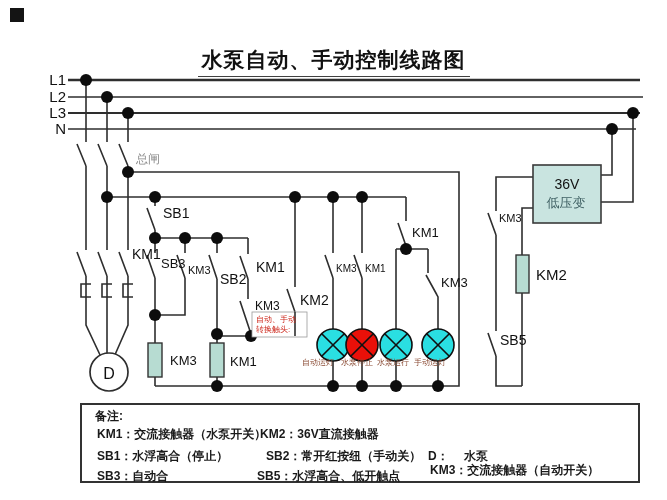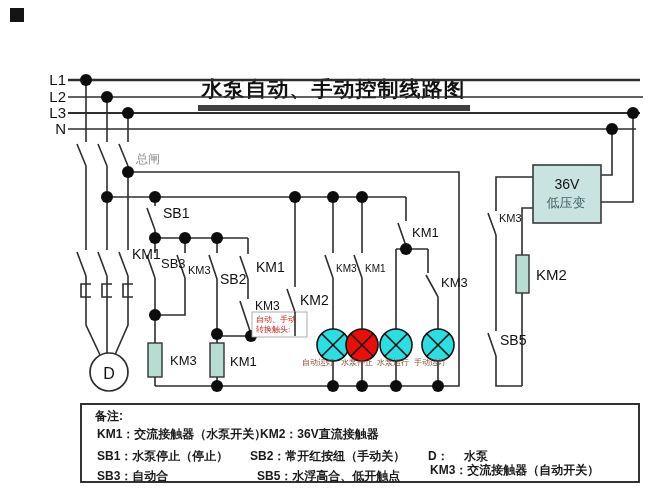--- a/index.html
+++ b/index.html
@@ -1,28 +1,28 @@
 <!DOCTYPE html>
 <html><head>
 <meta charset="utf-8">
 <style>
   html,body{margin:0;padding:0;background:#ffffff;}
   .screen{position:relative;width:667px;height:500px;background:#fff;overflow:hidden;
           font-family:"Liberation Sans","DejaVu Sans",sans-serif;color:#111;}
   .corner-square{position:absolute;left:10px;top:8px;width:14px;height:14px;background:#141414;}
   .title-wrap{position:absolute;left:0;top:46px;width:100%;text-align:center;}
   .title-wrap span{display:inline-block;font-size:21px;font-weight:bold;color:#111;
-                   border-bottom:6px solid #404040;padding:0 4px 2px 4px;letter-spacing:1px;margin-top:29px;}
+                   border-bottom:1px solid #404040;padding:0 4px 2px 4px;letter-spacing:1px;}
   svg{position:absolute;left:0;top:0;}
   .legend-box{position:absolute;left:80px;top:403px;width:556px;height:76px;
               border:2px solid #333;background:#fff;font-size:12px;font-weight:700;color:#1a1a1a;}
   .legend-box .cell{position:absolute;white-space:nowrap;}
   .lh{left:13px;top:3px;}
   .r1c1{left:15px;top:21px;} .r1c2{left:178px;top:21px;} .r1c3{left:348px;top:21px;margin-top:36px;}
-  .r2c1{left:15px;top:43px;} .r2c2{left:168px;top:43px;} .r2c3{left:346px;top:43px;}
+  .r2c1{left:15px;top:43px;} .r2c2{left:184px;top:43px;} .r2c3{left:346px;top:43px;}
   .r3c1{left:15px;top:63px;} .r3c2{left:175px;top:63px;}
 </style>
 </head>
 <body>
 
 <div class="screen">
 
   <div class="corner-square"></div>
 
   <div class="title-wrap">
@@ -170,20 +170,20 @@
       <text x="393" y="365" font-size="8" fill="#8a4a33" text-anchor="middle">水泵运行</text>
       <text x="430" y="365" font-size="8" fill="#8a4a33" text-anchor="middle">手动运灯</text>
     </g>
   </svg>
 
   <div class="legend-box">
     <div class="cell lh">备注:</div>
     <div class="cell r1c1">KM1：交流接触器（水泵开关）</div>
     <div class="cell r1c2">KM2：36V直流接触器</div>
     <div class="cell r1c3">KM3：交流接触器（自动开关）</div>
-    <div class="cell r2c1">SB1：水泵停止（停止）</div>
+    <div class="cell r2c1">SB1：水浮高合（停止）</div>
     <div class="cell r2c2">SB2：常开红按纽（手动关）</div>
     <div class="cell r2c3">D：　 水泵</div>
     <div class="cell r3c1">SB3：自动合</div>
     <div class="cell r3c2">SB5：水浮高合、低开触点</div>
   </div>
 
 </div>
 
 </body></html>

